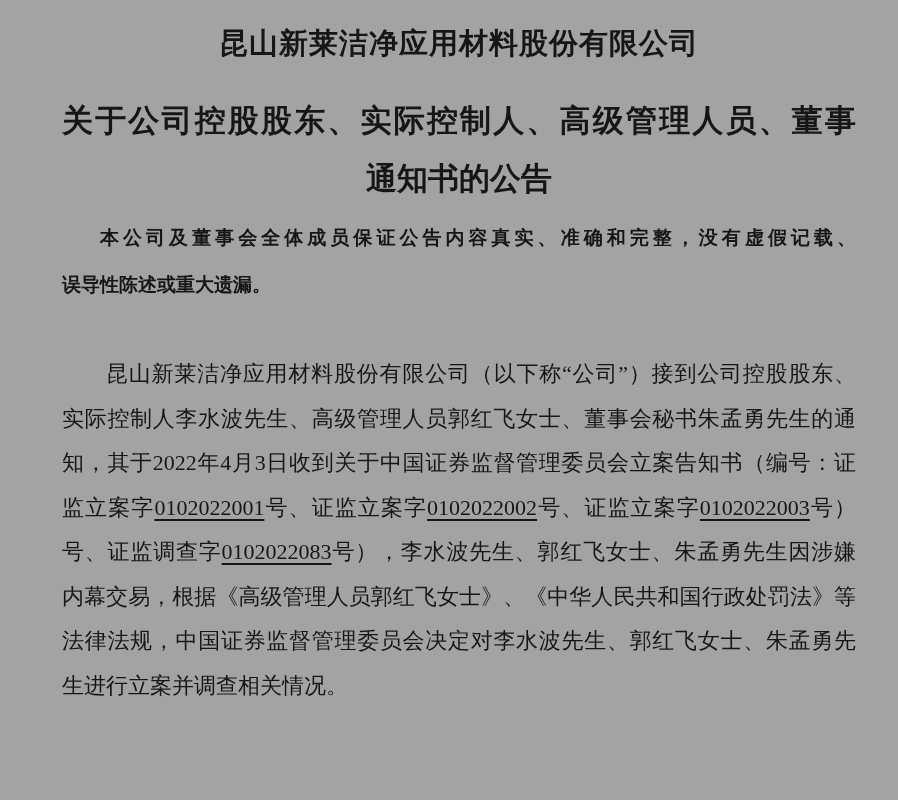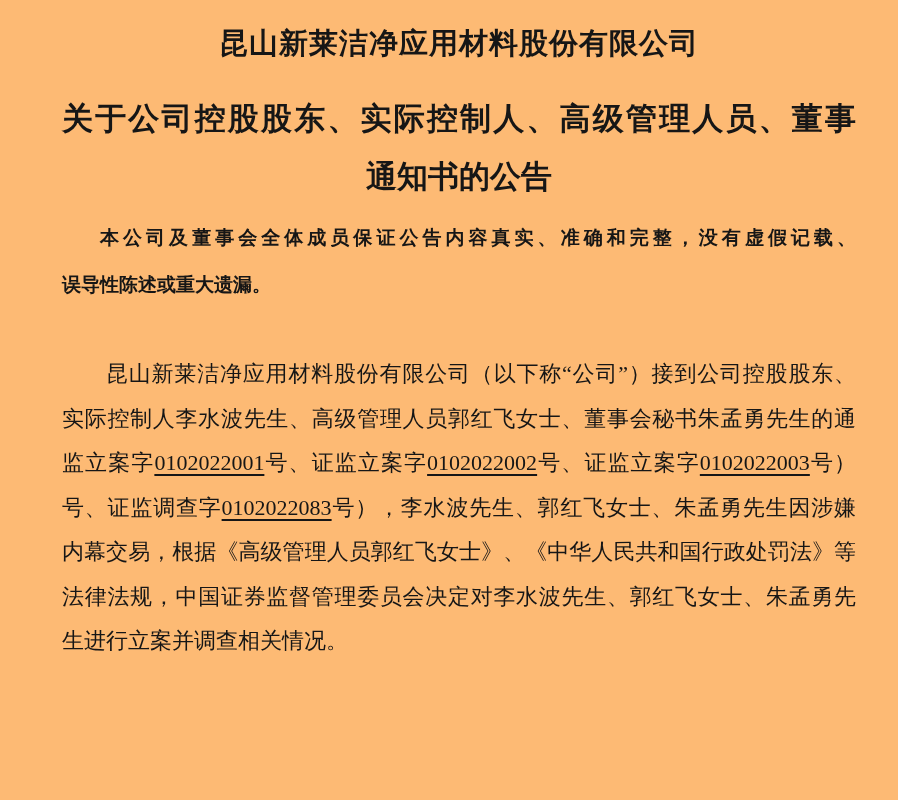--- a/index.html
+++ b/index.html
@@ -27,21 +27,21 @@
     font-weight: 700;
     text-align: center;
     letter-spacing: 1px;
     font-family: "Liberation Serif", "DejaVu Serif", serif;
   }
   .announcement-title {
     margin-top: 32px;
     font-size: 31px;
     line-height: 58px;
     font-weight: 700;
-    font-family: Liberation Mono, monospace;
+    font-family: Liberation Serif, serif;
   }
   
   .disclaimer {
     margin-top: 6px;
     font-size: 19px;
     line-height: 47px;
     font-weight: 700;
     font-family: "Liberation Serif", "DejaVu Serif", serif;
   }
   
@@ -73,37 +73,38 @@
     text-indent: 2em;
   }
   .u {
     text-decoration: underline;
     text-underline-offset: 4px;
   }
 </style>
 </head>
 <body>
 
-<div class="page" style="background: #fdba74; color: rgb(22, 22, 22);">
+<div class="page" style="background: #a3a3a3; color: rgb(22, 22, 22);">
 
   <div class="company-title line">昆山新莱洁净应用材料股份有限公司</div>
 
   <div class="announcement-title">
     <div class="line jline">关于公司控股股东、实际控制人、高级管理人员、董事</div>
     <div class="line center">通知书的公告</div>
   </div>
 
   <div class="disclaimer">
     <div class="line jline indent">本公司及董事会全体成员保证公告内容真实、准确和完整，没有虚假记载、</div>
     <div class="line short">误导性陈述或重大遗漏。</div>
   </div>
 
   <div class="body-paragraph">
     <div class="line jline indent"><span>昆山新莱洁净应用材料股份有限公司（以下称“公司”）接到公司控股股东、</span></div>
     <div class="line jline"><span>实际控制人李水波先生、高级管理人员郭红飞女士、董事会秘书朱孟勇先生的通</span></div>
+    <div class="line jline"><span>知，其于2022年4月3日收到关于中国证券监督管理委员会立案告知书（编号：证</span></div>
     <div class="line jline"><span>监立案字</span><span class="u">0102022001</span><span>号、证监立案字</span><span class="u">0102022002</span><span>号、证监立案字</span><span class="u">0102022003</span><span>号）</span></div>
     <div class="line jline"><span>号、证监调查字</span><span class="u">0102022083</span><span>号），李水波先生、郭红飞女士、朱孟勇先生因涉嫌</span></div>
     <div class="line jline"><span>内幕交易，根据《高级管理人员郭红飞女士》、《中华人民共和国行政处罚法》等</span></div>
     <div class="line jline"><span>法律法规，中国证券监督管理委员会决定对李水波先生、郭红飞女士、朱孟勇先</span></div>
     <div class="line short"><span>生进行立案并调查相关情况。</span></div>
   </div>
 
 </div>
 
 </body></html>

